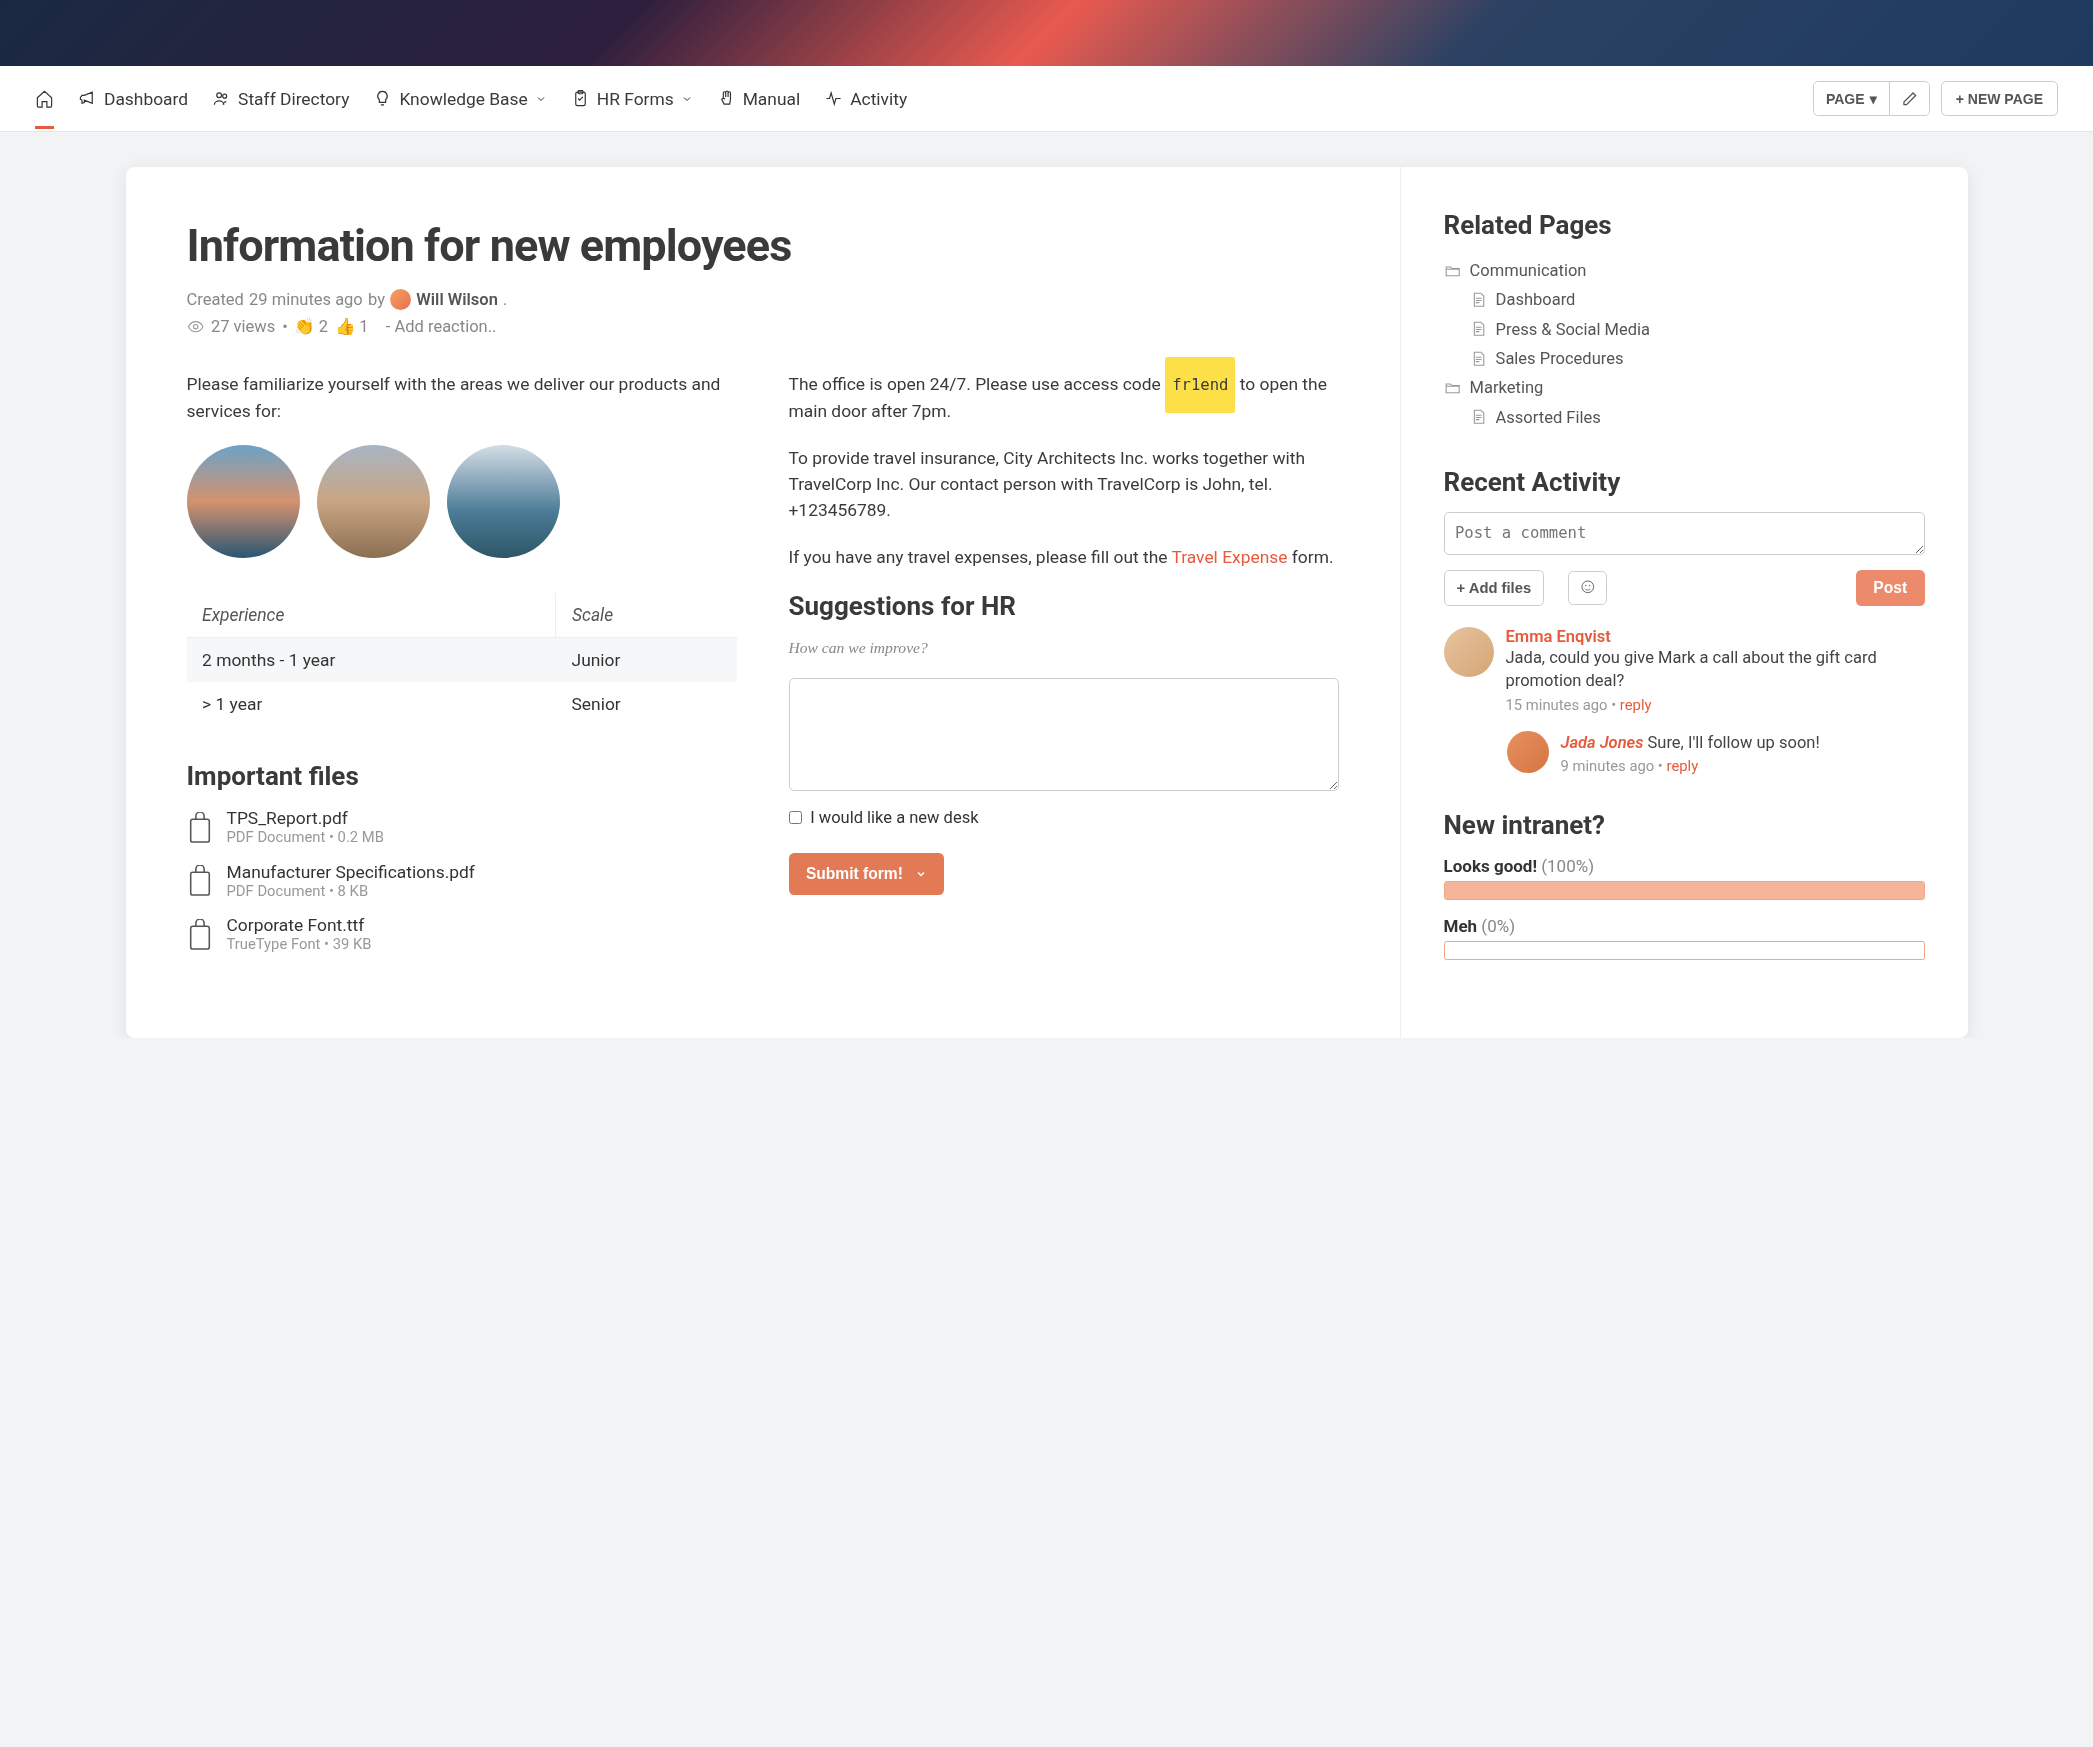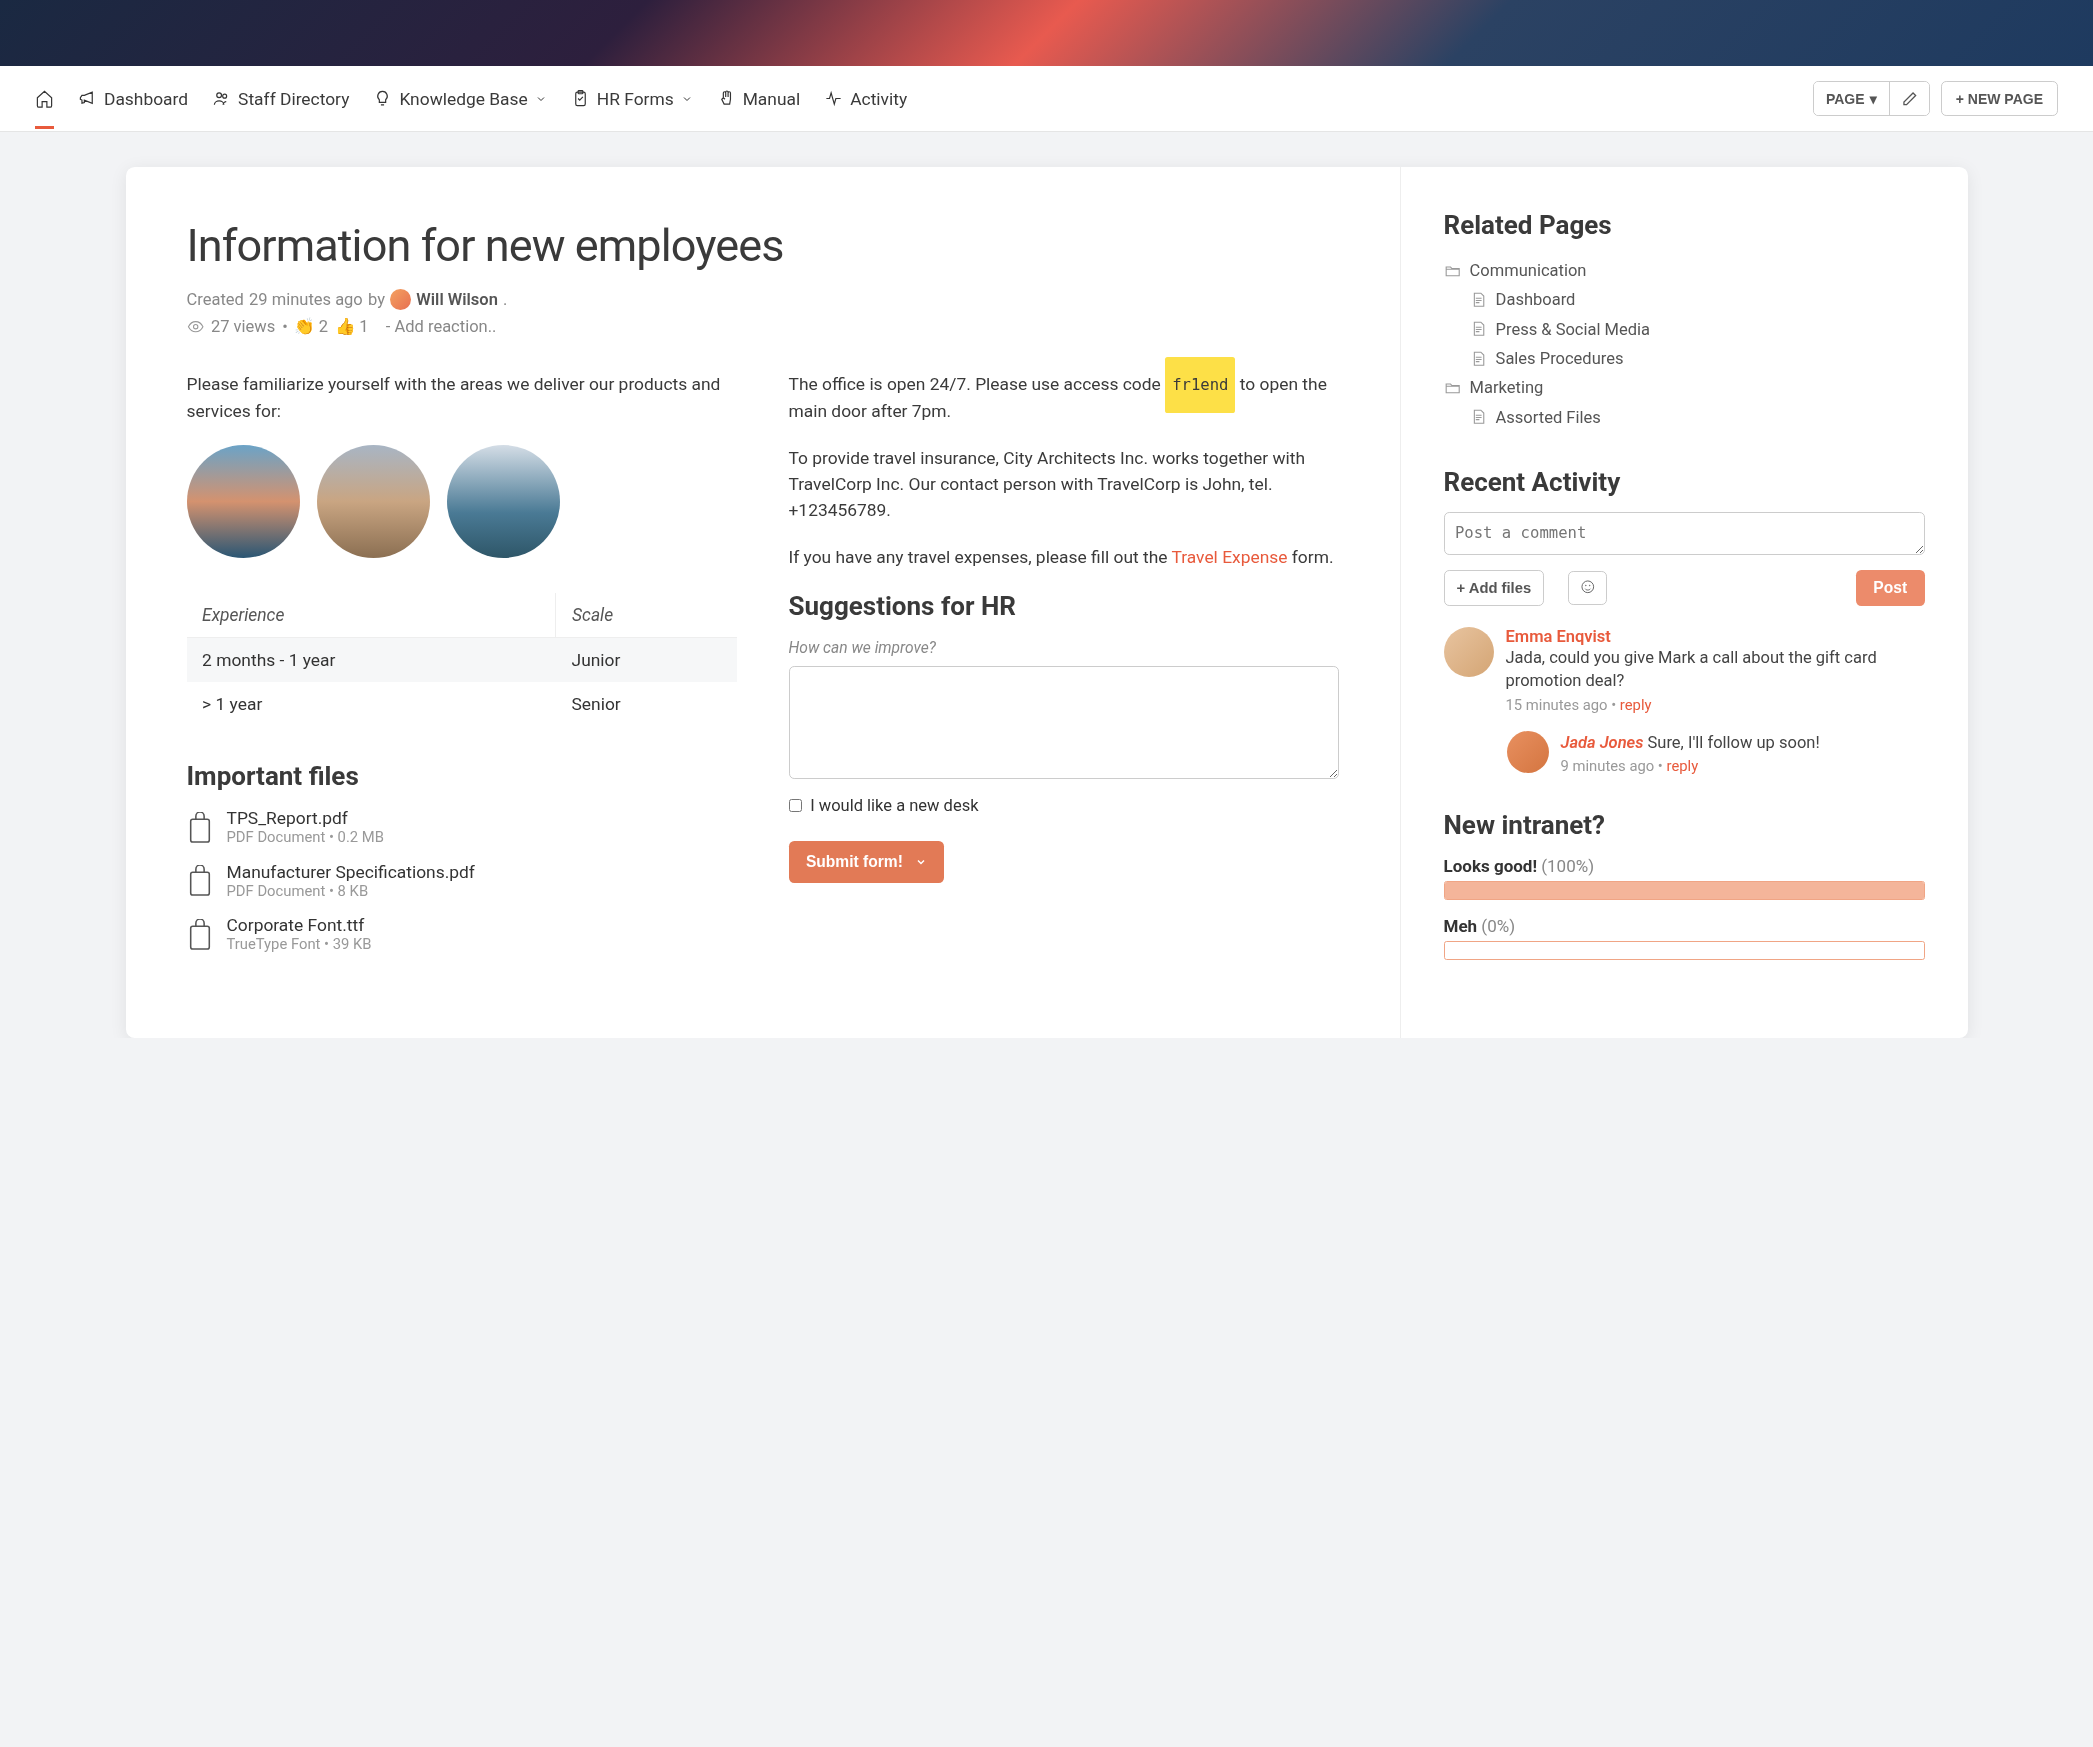--- a/index.html
+++ b/index.html
@@ -106,21 +106,21 @@
       flex: 1;
       padding: 52px 61px;
       border-right: 0.9px solid #eee;
     }
     .sidebar {
       width: 567px;
       padding: 43px 43px;
     }
     .page-title {
       font-size: 45px;
-      font-weight: 400;
+      font-weight: 700;
       color: #3a3a3a;
       letter-spacing: -0.9px;
       margin-bottom: 17.4px;
     }
     .meta-line {
       color: #888;
       font-size: 16.5px;
       margin-bottom: 7px;
       display: flex;
       align-items: center;
@@ -237,21 +237,22 @@
       font-size: 15.6px;
     }
     .link-inline {
       color: #e85a3c;
     }
     .form-label {
       font-style: italic;
       color: #888;
       font-size: 15.6px;
       display: block;
-      margin-bottom: 9px;
+      margin-bottom: 21px;
+      font-family: Liberation Serif, serif;
     }
     .form-textarea {
       width: 100%;
       height: 113px;
       border: 0.9px solid #ccc;
       border-radius: 5.2px;
       padding: 10.4px;
       font-size: 15.6px;
       resize: vertical;
       margin-bottom: 14px;

